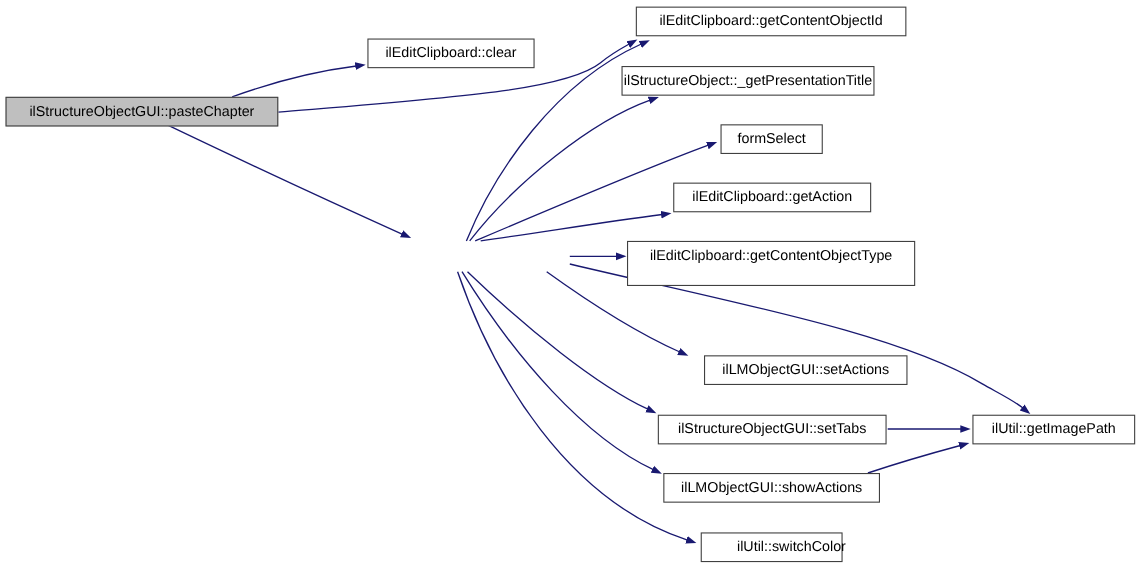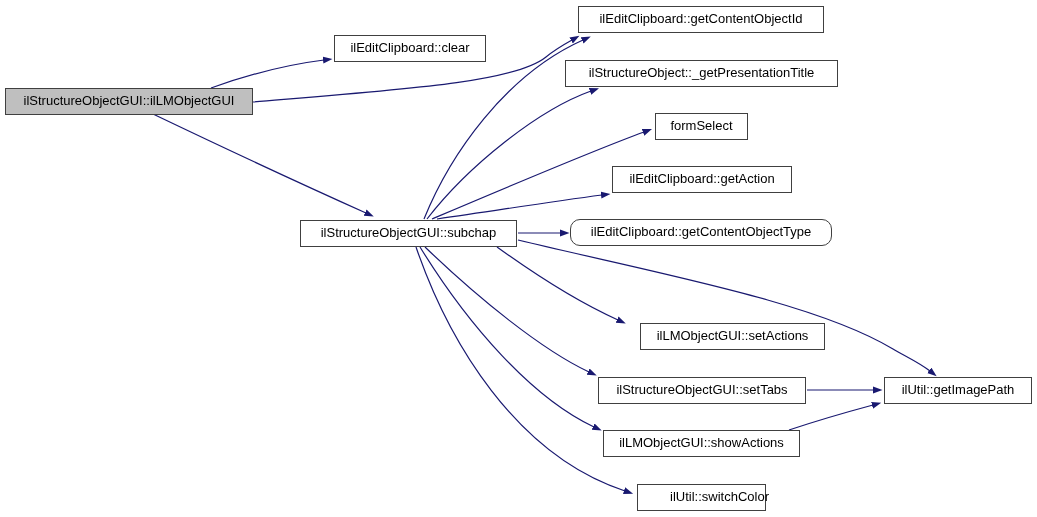--- a/index.html
+++ b/index.html
@@ -70,50 +70,47 @@
     <path class="edge" d="M 497,247 C 540,278 580,303 618,320" marker-end="url(#arrow)"></path>
     <path class="edge" d="M 425,247 C 478,298 542,350 589,372" marker-end="url(#arrow)"></path>
     <path class="edge" d="M 420,247 C 468,325 532,398 594,427" marker-end="url(#arrow)"></path>
     <path class="edge" d="M 416,247 C 448,340 515,455 625,491" marker-end="url(#arrow)"></path>
     <path class="edge" d="M 518,240 C 660,274 815,302 893,349 C 905,356 920,363 930,371" marker-end="url(#arrow)"></path>
     <path class="edge" d="M 807,390 L 874,390" marker-end="url(#arrow)"></path>
     <path class="edge" d="M 789,430 C 822,419 847,412 873,405" marker-end="url(#arrow)"></path>
   </svg>
 
   <div class="node highlight" style="left:5px; top:88px; width:248px; height:27px;">
-    <span>ilStructureObjectGUI::ilLMObjectGUI</span>
+    <span>ilStructureObjectGUI::pasteChapter</span>
   </div>
 
   <div class="node" style="left:334px; top:35px; width:152px; height:27px;">
     <span>ilEditClipboard::clear</span>
   </div>
 
   <div class="node" style="left:578px; top:6px; width:246px; height:27px;">
     <span>ilEditClipboard::getContentObjectId</span>
   </div>
 
-  <div class="node" style="left:565px; top:60px; width:273px; height:27px;">
+  <div class="node" style="left:565px; top:60px; width:230px; height:27px;">
     <span>ilStructureObject::_getPresentationTitle</span>
   </div>
 
   <div class="node" style="left:655px; top:113px; width:93px; height:27px;">
     <span>formSelect</span>
   </div>
 
   <div class="node" style="left:612px; top:166px; width:180px; height:27px;">
     <span>ilEditClipboard::getAction</span>
   </div>
 
-  <div class="node" style="left:570px; top:219px; width:262px; height:27px;border-radius:10px;">
+  <div class="node" style="left:570px; top:219px; width:262px; height:41px;">
     <span>ilEditClipboard::getContentObjectType</span>
   </div>
 
-  <div class="node" style="left:300px; top:220px; width:217px; height:27px;">
-    <span>ilStructureObjectGUI::subchap</span>
-  </div>
 
   <div class="node" style="left:608px; top:323px; width:185px; height:27px;margin-left:32px;">
     <span>ilLMObjectGUI::setActions</span>
   </div>
 
   <div class="node" style="left:598px; top:377px; width:208px; height:27px;">
     <span>ilStructureObjectGUI::setTabs</span>
   </div>
 
   <div class="node" style="left:884px; top:377px; width:148px; height:27px;">

